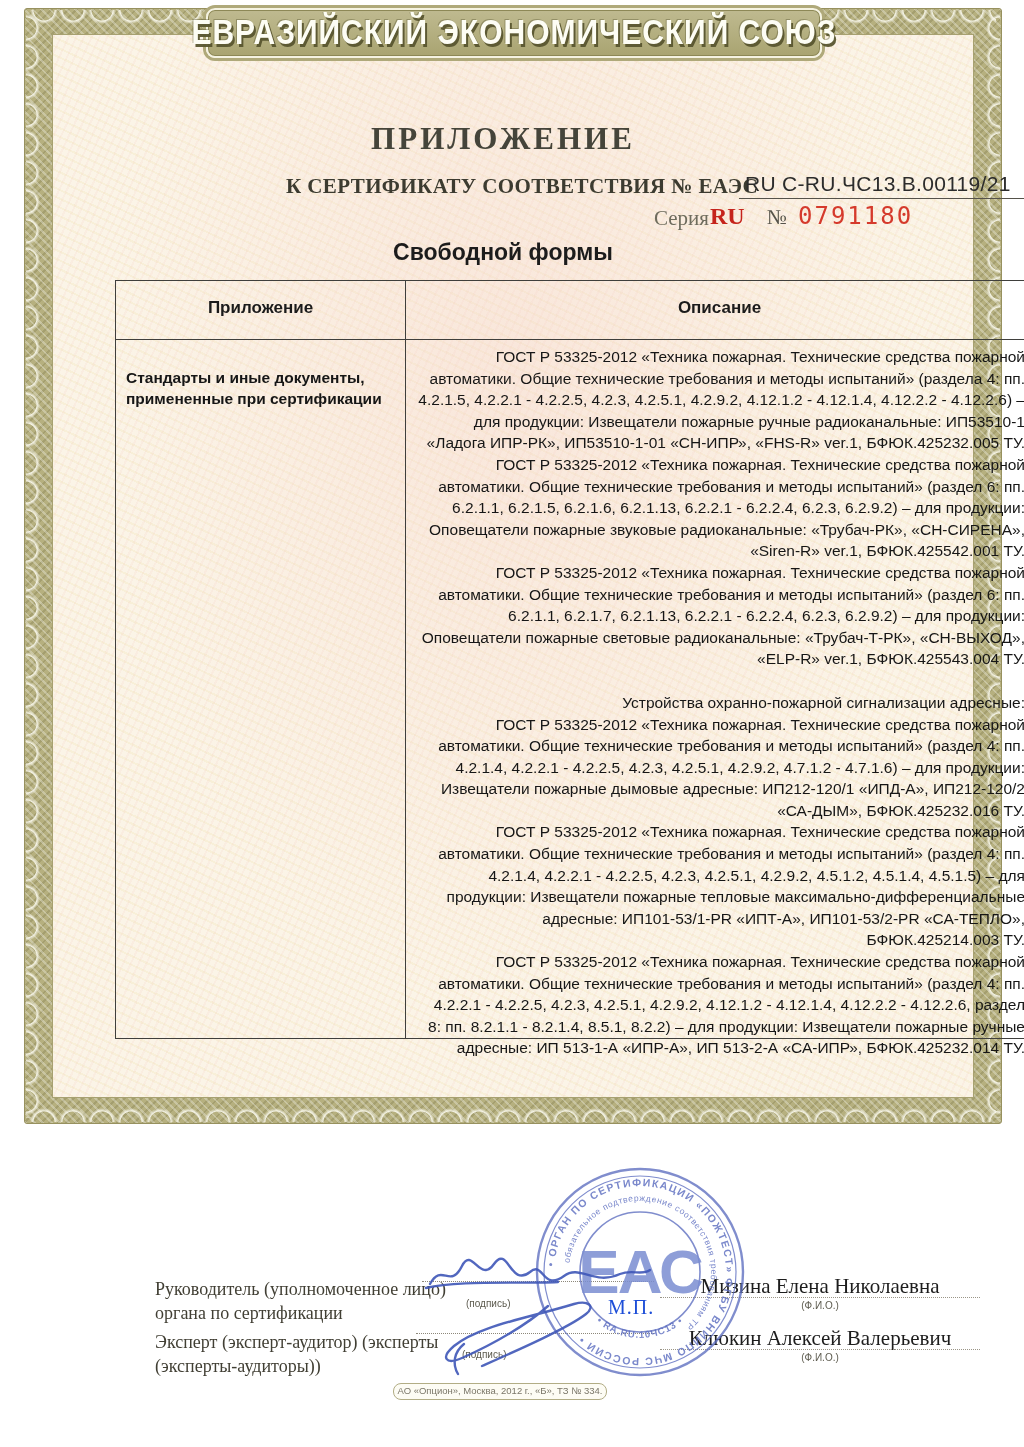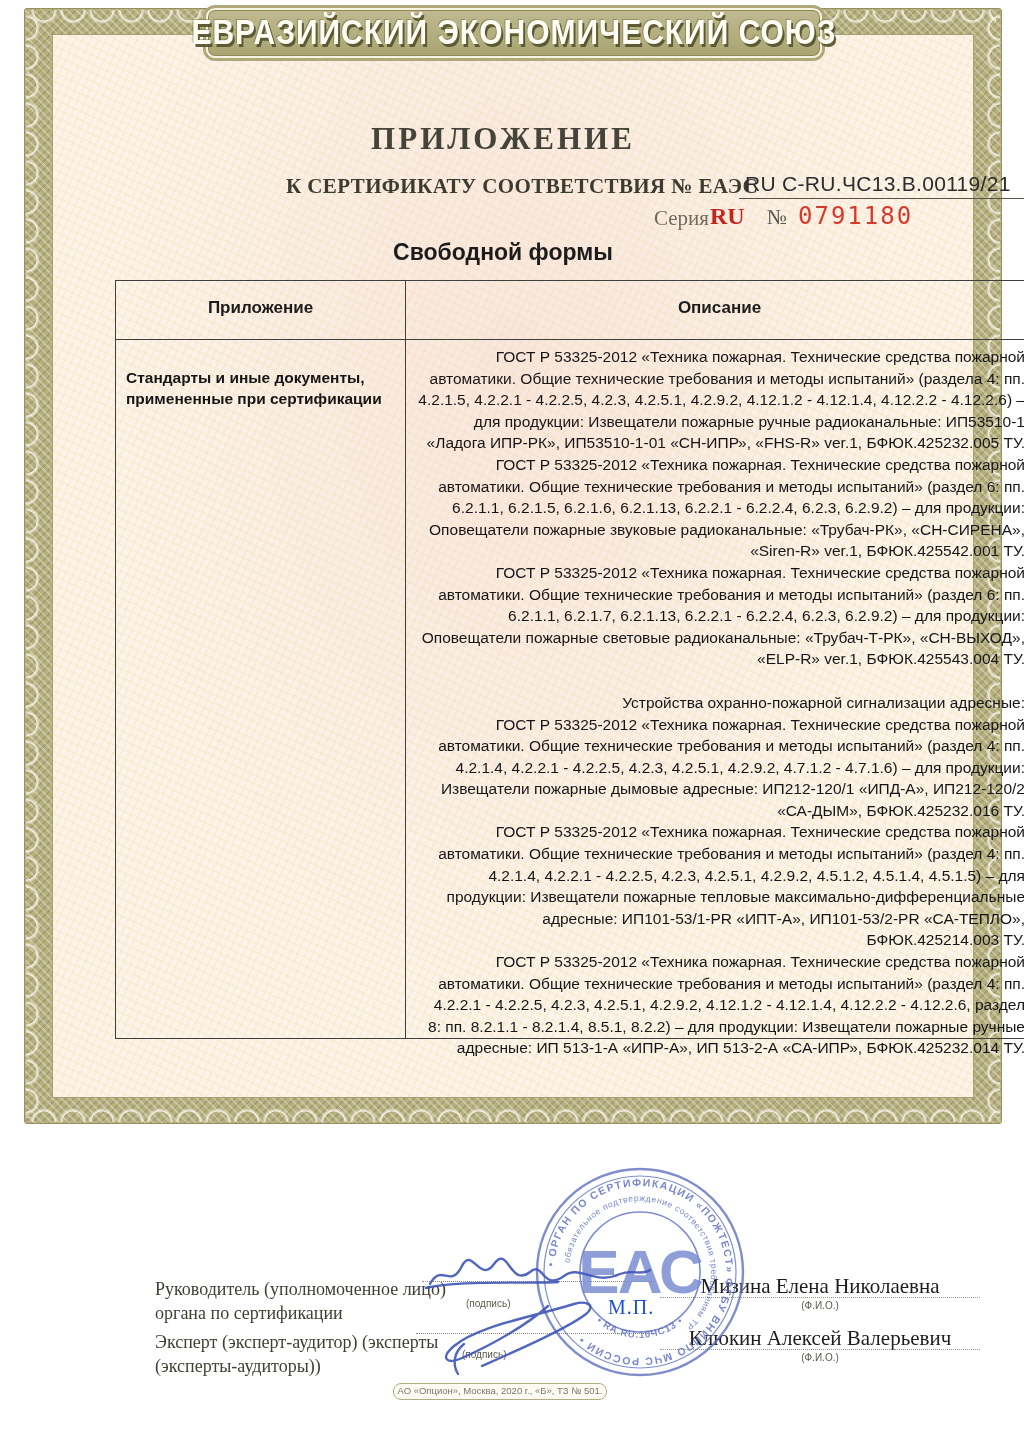--- a/index.html
+++ b/index.html
@@ -223,13 +223,13 @@
 
 <svg class="autograph-svg" viewBox="0 0 280 150">
   <g stroke="#3f57b8" stroke-width="2.4" fill="none" stroke-linecap="round" opacity="0.9">
     <path d="M 32 52 C 44 30, 52 58, 64 34 C 74 14, 82 52, 96 32 C 110 12, 112 56, 132 40 C 146 28, 144 60, 166 44 C 182 32, 196 54, 222 42 C 234 37, 244 44, 252 38"></path>
     <path d="M 28 56 C 60 48, 120 52, 160 50"></path>
     <path d="M 150 74 C 130 92, 96 112, 64 126 C 48 133, 42 126, 56 114 C 80 94, 130 86, 176 72 C 190 68, 198 74, 188 82 C 170 96, 120 118, 84 134"></path>
     <path d="M 60 142 C 54 132, 56 120, 66 112"></path>
   </g>
 </svg>
 
-<div class="print-info">АО «Опцион», Москва, 2020 г., «Б», ТЗ № 501.</div>
+<div class="print-info">АО «Опцион», Москва, 2012 г., «Б», ТЗ № 334.</div>
 
 </body></html>

